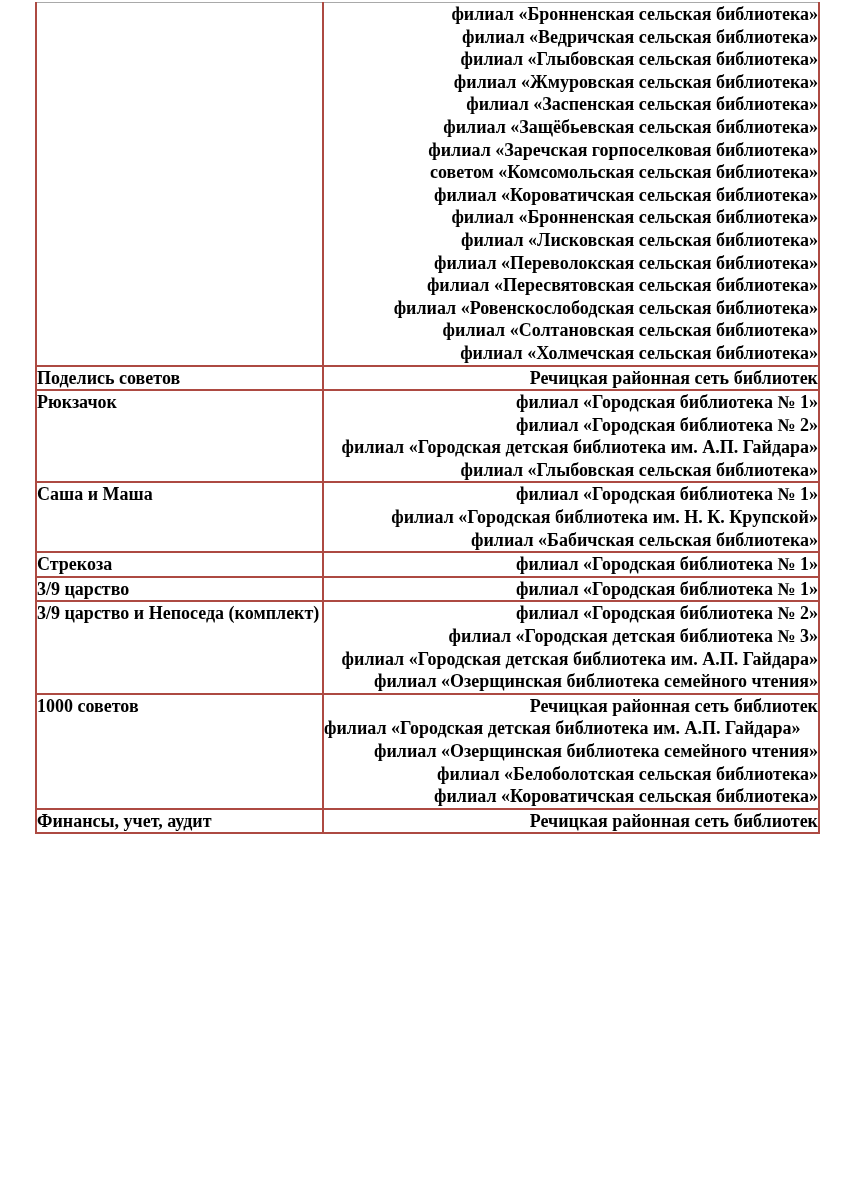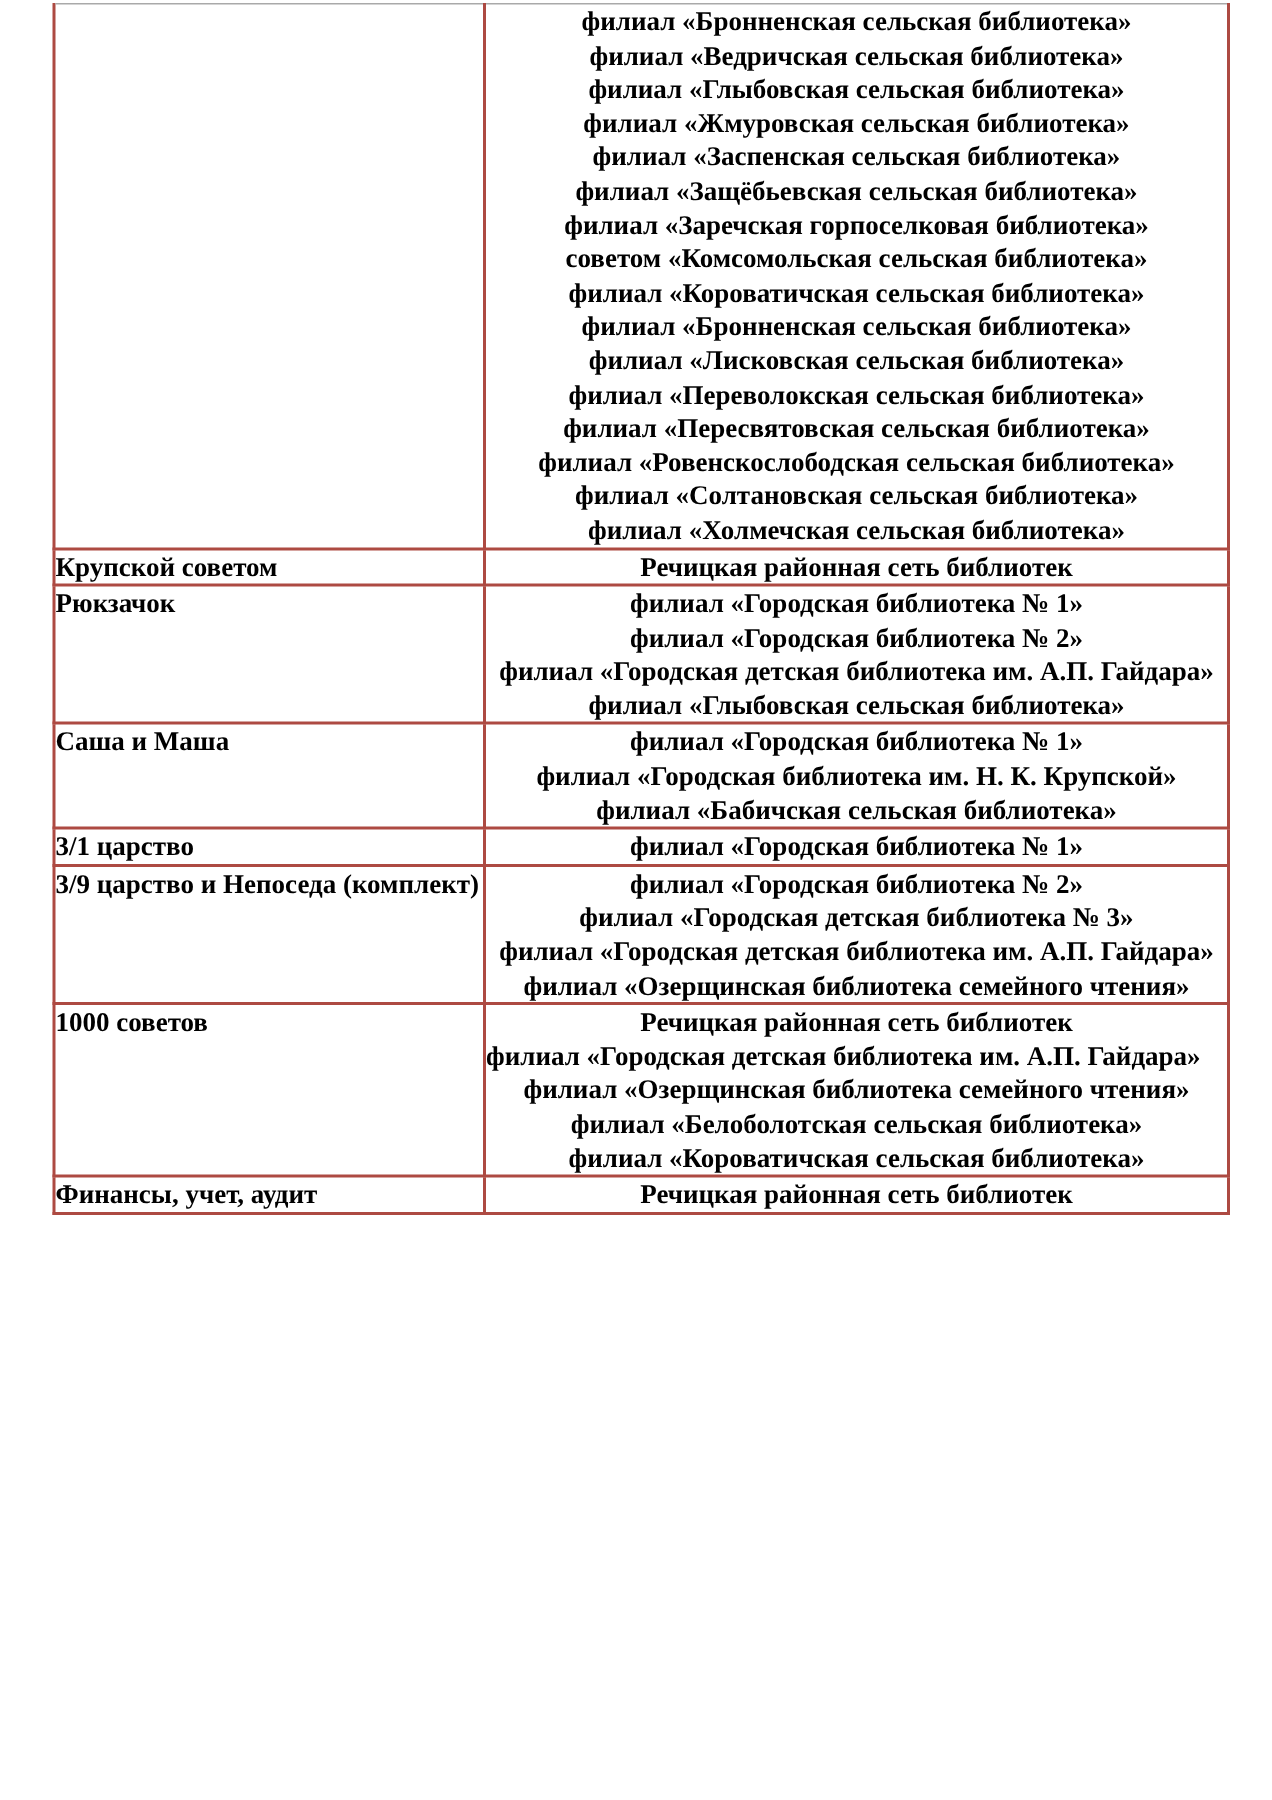--- a/index.html
+++ b/index.html
@@ -31,21 +31,21 @@
   
   table.dist-table tr:first-child td {
     border-top: 1px solid #a9a9a9;
   }
   td.col-title {
     padding: 0 4px 1px 5px;
   }
   td.col-libs {
     padding: 0 26px 1px 7px;
   }
-  .lib-line { text-align: center; }
+  .lib-line { text-align: right; }
   .lib-line.justified { text-align: justify; }
   .title-text { display: block; }
 </style>
 </head>
 <body>
 
 <div class="page">
   <table class="dist-table">
     <colgroup>
       <col style="width:287px">
@@ -70,21 +70,21 @@
             <div class="lib-line">филиал «Лисковская сельская библиотека»</div>
             <div class="lib-line">филиал «Переволокская сельская библиотека»</div>
             <div class="lib-line">филиал «Пересвятовская сельская библиотека»</div>
             <div class="lib-line">филиал «Ровенскослободская сельская библиотека»</div>
             <div class="lib-line">филиал «Солтановская сельская библиотека»</div>
             <div class="lib-line">филиал «Холмечская сельская библиотека»</div>
           </td>
         </tr>
         <tr>
           <td class="col-title">
-            <span class="title-text">Крупской советом</span>
+            <span class="title-text">Поделись советов</span>
           </td>
           <td class="col-libs">
             <div class="lib-line">Речицкая районная сеть библиотек</div>
           </td>
         </tr>
         <tr>
           <td class="col-title">
             <span class="title-text">Рюкзачок</span>
           </td>
           <td class="col-libs">
@@ -99,21 +99,29 @@
             <span class="title-text">Саша и Маша</span>
           </td>
           <td class="col-libs">
             <div class="lib-line">филиал «Городская библиотека № 1»</div>
             <div class="lib-line">филиал «Городская библиотека им. Н. К. Крупской»</div>
             <div class="lib-line">филиал «Бабичская сельская библиотека»</div>
           </td>
         </tr>
         <tr>
           <td class="col-title">
-            <span class="title-text">3/1 царство</span>
+            <span class="title-text">Стрекоза</span>
+          </td>
+          <td class="col-libs">
+            <div class="lib-line">филиал «Городская библиотека № 1»</div>
+          </td>
+        </tr>
+        <tr>
+          <td class="col-title">
+            <span class="title-text">3/9 царство</span>
           </td>
           <td class="col-libs">
             <div class="lib-line">филиал «Городская библиотека № 1»</div>
           </td>
         </tr>
         <tr>
           <td class="col-title">
             <span class="title-text">3/9 царство и Непоседа (комплект)</span>
           </td>
           <td class="col-libs">

